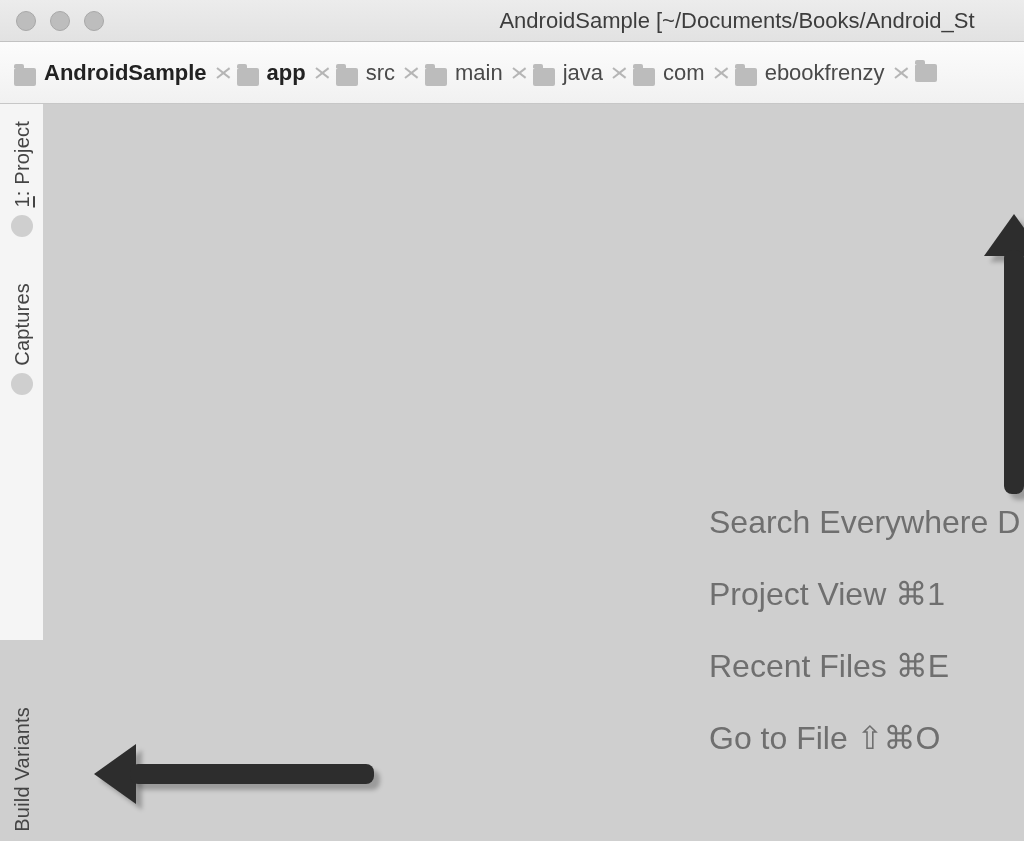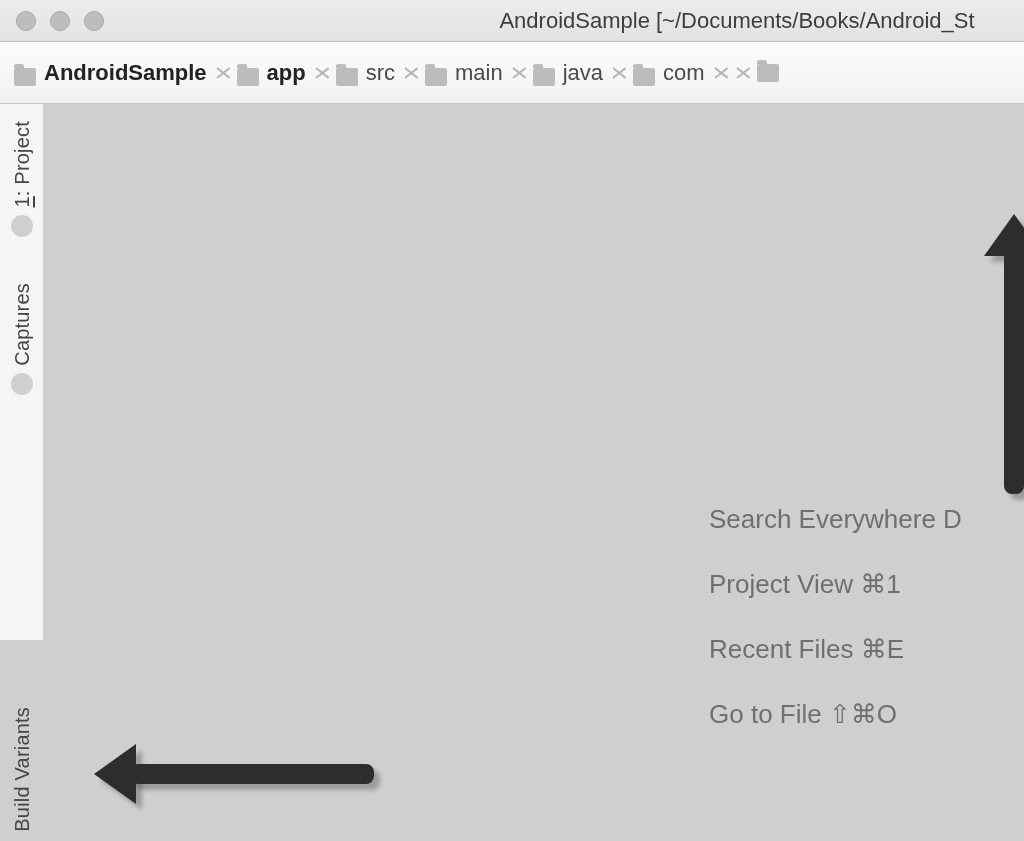--- a/index.html
+++ b/index.html
@@ -92,21 +92,21 @@
   
   .editor {
     position:absolute; top:104px; left:44px; right:0; bottom:0;
     background:#cfcfcf;
   }
 
   
   .hints {
     position:absolute; top:400px; left:665px; right:0;
     display:flex; flex-direction:column; gap:34px;
-    color:#6f6f6f; font-size:26px; white-space:nowrap;
+    color:#6f6f6f; font-size:32px; white-space:nowrap;
   }
   .hints .row { display:flex; gap:10px; }
 
   
   .arrow {
     position:absolute; pointer-events:none;
   }
   .arrow .shaft {
     position:absolute; background:#2d2d2d; border-radius:8px;
   }
@@ -199,20 +199,24 @@
       <span class="label">java</span>
     </span>
     <span class="chev"></span>
 
     <span class="crumb">
       <span class="ficon"></span>
       <span class="label">com</span>
     </span>
     <span class="chev"></span>
 
+    <span class="crumb">
+      <span class="ficon"></span>
+      <span class="label">ebookfrenzy</span>
+    </span>
     <span class="chev"></span>
 
     <span class="crumb">
       <span class="ficon"></span>
     </span>
   </div>
 
   <div class="sidebar-left">
     <div class="side-tab side-project">
       <span class="vtext">

